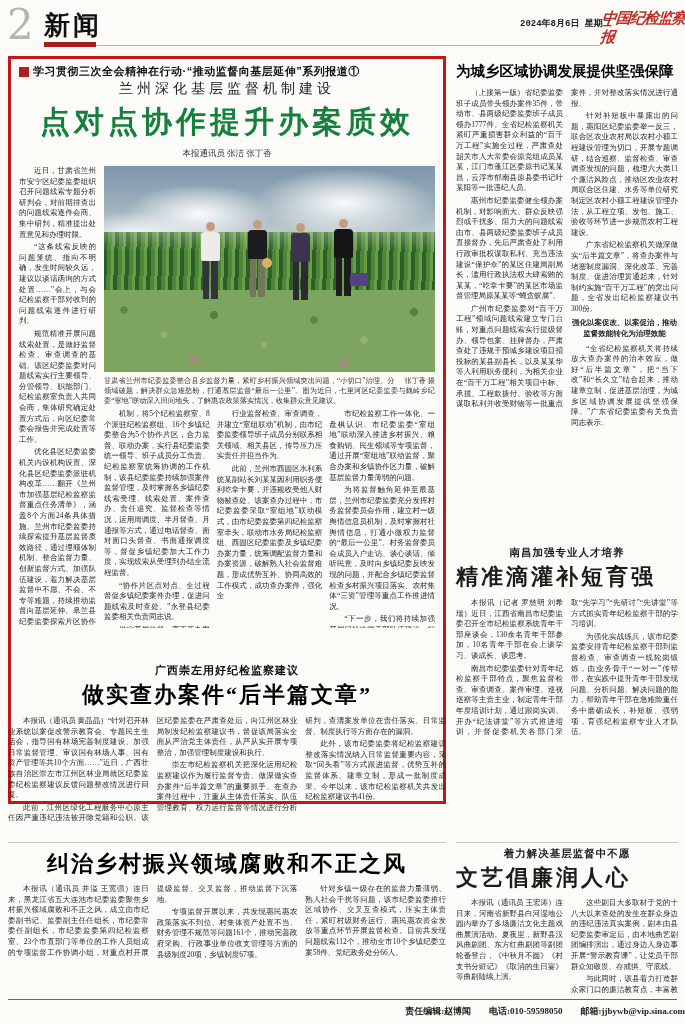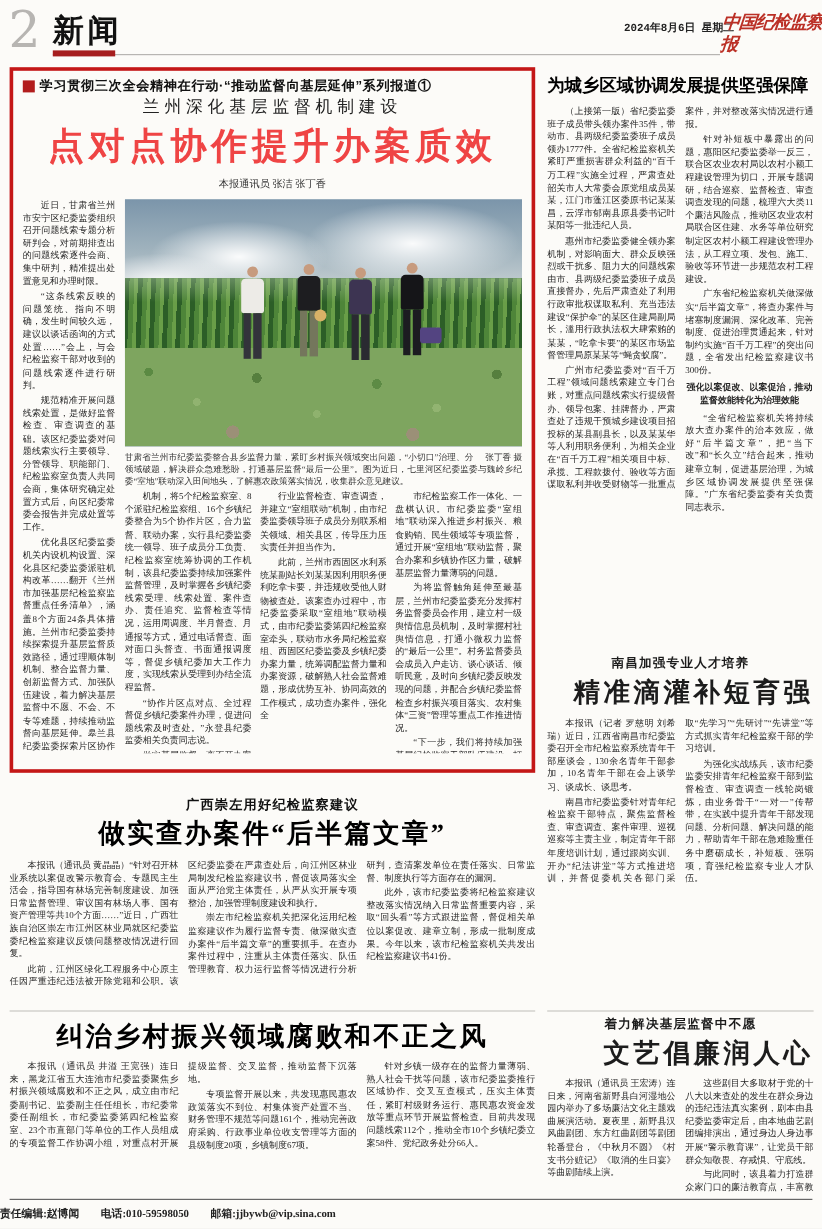--- a/index.html
+++ b/index.html
@@ -15,27 +15,27 @@
   .hdr-date{position:absolute;left:520px;top:17px;font-size:9px;font-weight:bold;color:#222;
             font-family:Liberation Mono, monospace;}
   .hdr-logo{position:absolute;left:601px;top:9px;font-size:15px;font-weight:bold;font-style:italic;
             color:#bb3026;transform:skewX(-5deg);letter-spacing:-1px;}
 
   
   .bodytext p{margin:0 0 2px 0;font-size:7.5px;line-height:10.6px;text-align:justify;text-indent:2em;color:#262626;}
   .subhead{font-weight:bold;color:#000;text-indent:0 !important;text-align:center !important;margin:4px 0 !important;}
 
   
-  .main-box{position:absolute;left:8px;top:56px;width:438px;height:588px;border:3px solid #c41717;
+  .main-box{position:absolute;left:8px;top:56px;width:438px;height:748px;border:3px solid #c41717;
             box-sizing:border-box;padding:5px 8px;background:#fcfbf8;}
   .eyebrow-row{display:flex;align-items:center;gap:4px;}
   .eyebrow-icon{width:10px;height:10px;background:#b21d1d;flex:0 0 auto;}
   .eyebrow-text{font-size:11px;font-weight:bold;color:#111;font-family:"Liberation Sans",sans-serif;letter-spacing:0.5px;}
   .kicker{text-align:center;font-size:14px;letter-spacing:4px;color:#222;margin-top:1px;}
-  .main-title{text-align:center;font-size:30px;font-weight:900;letter-spacing:4px;color:#ef4444;margin-top:4px;}
+  .main-title{text-align:center;font-size:30px;font-weight:900;letter-spacing:4px;color:#15803d;margin-top:4px;}
   .byline{text-align:center;font-size:8.5px;color:#333;margin-top:5px;}
   .main-content{display:flex;gap:8px;margin-top:6px;height:462px;overflow:hidden;}
   .left-col{width:77px;flex:0 0 auto;overflow:hidden;height:100%;}
   .right-stack{flex:1;display:flex;flex-direction:column;overflow:hidden;}
 
   
   .photo{position:relative;width:100%;height:206px;overflow:hidden;background:#7f98ac;flex:0 0 auto;}
   .sky{position:absolute;left:0;top:0;right:0;height:92px;
        background:linear-gradient(180deg,#7b95aa 0%,#9fb2bd 45%,#d9dedd 100%);}
   .cloud{position:absolute;border-radius:50%;
@@ -86,29 +86,29 @@
   .e-art{position:absolute;left:8px;top:847px;width:438px;}
   .e-art .art-title{font-size:22px;margin-top:2px;}
   .e-body{margin-top:5px;column-count:3;column-gap:8px;height:96px;overflow:hidden;}
 
   
   .a-art{position:absolute;left:456px;top:62px;width:222px;}
   .a-title{font-size:14.5px;font-weight:900;text-align:left;letter-spacing:0;color:#000;}
   .a-body{margin-top:7px;column-count:2;column-gap:8px;height:452px;overflow:hidden;}
   .b-art{position:absolute;left:456px;top:546px;width:222px;}
   .b-eyebrow{text-align:center;font-size:10.5px;font-weight:bold;letter-spacing:1px;}
-  .b-title{font-size:22px;font-weight:900;text-align:right;letter-spacing:3px;margin-top:2px;}
+  .b-title{font-size:22px;font-weight:900;text-align:left;letter-spacing:3px;margin-top:2px;}
   .b-body{margin-top:6px;column-count:2;column-gap:8px;height:238px;overflow:hidden;}
   .sep-right{position:absolute;left:456px;top:842px;width:222px;height:1px;background:#c9c7c3;}
   .c-art{position:absolute;left:456px;top:847px;width:222px;}
   .c-body{margin-top:5px;column-count:2;column-gap:8px;height:100px;overflow:hidden;}
 
   
   .footer-rule{position:absolute;left:8px;top:999px;width:669px;height:1px;background:#666;}
-  .footer-text{position:absolute;left:0;top:1005px;width:685px;text-align:left;font-size:9px;
+  .footer-text{position:absolute;left:0;top:1005px;width:685px;text-align:right;font-size:9px;
                font-weight:bold;color:#222;}
 </style>
 </head>
 <body>
 
 <div class="page">
 
   <div class="hdr-num">2</div>
   <div class="hdr-section">新闻</div>
   <div class="hdr-rule"></div>
@@ -235,21 +235,21 @@
     </div>
   </div>
 
   <div class="d-art">
     <div class="art-eyebrow">广西崇左用好纪检监察建议</div>
     <div class="art-title">做实查办案件“后半篇文章”</div>
     <div class="d-body bodytext">
       <p>本报讯（通讯员 黄晶晶）“针对召开林业系统以案促改警示教育会、专题民主生活会，指导国有林场完善制度建设、加强日常监督管理、审议国有林场人事、国有资产管理等共10个方面……”近日，广西壮族自治区崇左市江州区林业局就区纪委监委纪检监察建议反馈问题整改情况进行回复。</p>
       <p>此前，江州区绿化工程服务中心原主任因严重违纪违法被开除党籍和公职。该区纪委监委在严肃查处后，向江州区林业局制发纪检监察建议书，督促该局落实全面从严治党主体责任，从严从实开展专项整治，加强管理制度建设和执行。</p>
       <p>崇左市纪检监察机关把深化运用纪检监察建议作为履行监督专责、做深做实查办案件“后半篇文章”的重要抓手。在查办案件过程中，注重从主体责任落实、队伍管理教育、权力运行监督等情况进行分析研判，查清案发单位在责任落实、日常监督、制度执行等方面存在的漏洞。</p>
-      <p>此外，该市纪委监委将纪检监察建议整改落实情况纳入日常监督重要内容，采取“回头看”等方式跟进监督，督促相关单位以案促改、建章立制，形成一批制度成果。今年以来，该市纪检监察机关共发出纪检监察建议书41份。</p>
+      <p>此外，该市纪委监委将纪检监察建议整改落实情况纳入日常监督重要内容，采取“回头看”等方式跟进监督，优势互补的监督体系、建章立制，形成一批制度成果。今年以来，该市纪检监察机关共发出纪检监察建议书41份。</p>
     </div>
   </div>
 
   <div class="sep-left"></div>
 
   <div class="e-art">
     <div class="art-title">纠治乡村振兴领域腐败和不正之风</div>
     <div class="e-body bodytext">
       <p>本报讯（通讯员 井溢 王宽强）连日来，黑龙江省五大连池市纪委监委聚焦乡村振兴领域腐败和不正之风，成立由市纪委副书记、监委副主任任组长，市纪委常委任副组长，市纪委监委第四纪检监察室、23个市直部门等单位的工作人员组成的专项监督工作协调小组，对重点村开展提级监督、交叉监督，推动监督下沉落地。</p>
       <p>专项监督开展以来，共发现惠民惠农政策落实不到位、村集体资产处置不当、财务管理不规范等问题161个，推动完善政府采购、行政事业单位收支管理等方面的县级制度20项，乡镇制度67项。</p>

